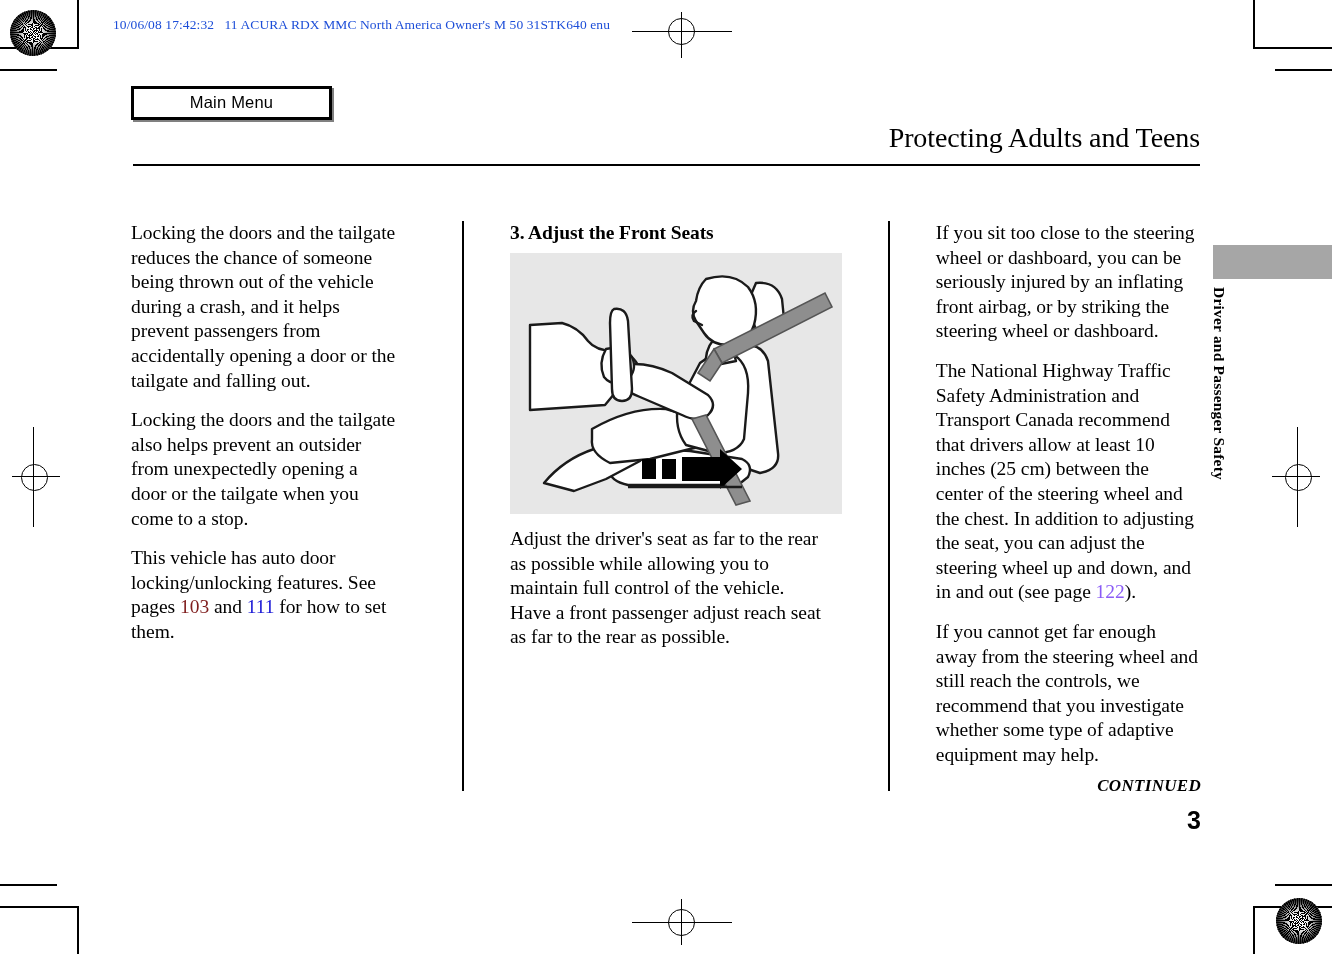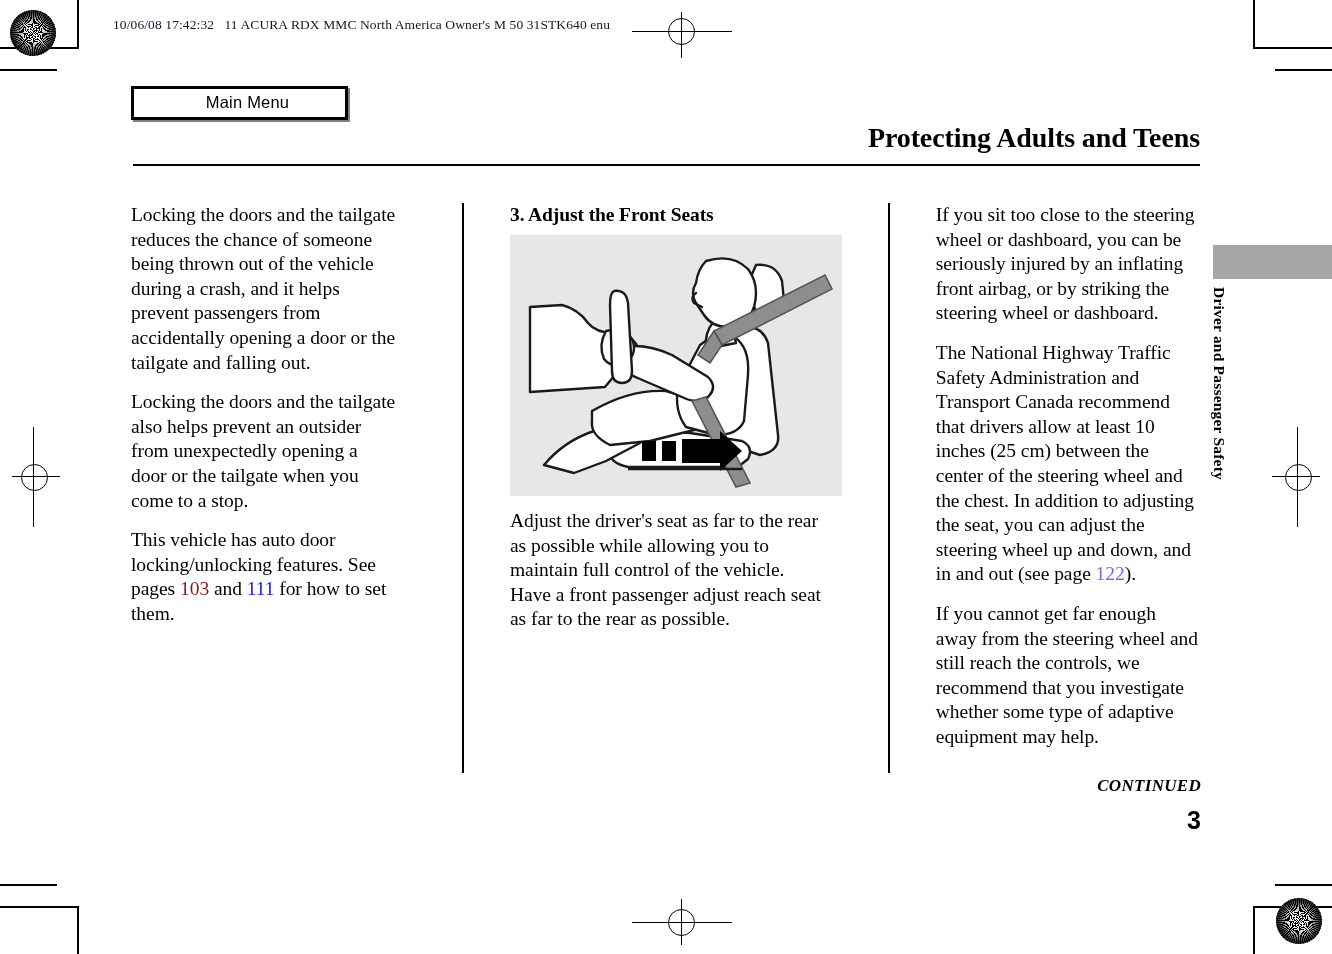--- a/index.html
+++ b/index.html
@@ -36,64 +36,64 @@
   }
 
   
   .doc-header {
     position: absolute;
     left: 113px;
     top: 17px;
     font-size: 13.5px;
     letter-spacing: 0.1px;
     white-space: pre;
-    color: #0f172a;
+    color: #1d4ed8;
   }
 
   
   .navbar { position: absolute; left: 131px; top: 86px; display: flex; gap: 15px; }
   .navbtn {
     border: 3px solid #000000;
     background: #ffffff;
     font-family: "Liberation Sans", sans-serif;
     font-size: 16.5px;
     color: #000;
-    padding: 4px 0 5px 16px;
+    padding: 4px 0 5px 0;
     text-align: center;
     box-shadow: 2px 2px 0 #808080;
     cursor: pointer;
     letter-spacing: 0.2px;
   }
   .navbtn.main { width: 195px; }
   .navbtn.toc  { width: 195px; }
 
   
   .page-title {
     position: absolute;
     right: 132px;
     top: 122px;
     font-size: 28px;
-    font-weight: bold;
+    font-weight: normal;
     letter-spacing: -0.1px;
     white-space: nowrap;
   }
   .title-rule {
     position: absolute;
     left: 133px;
     right: 132px;
     top: 164px;
     height: 2px;
     background: #000;
   }
 
   
   .columns {
     position: absolute;
     left: 131px;
-    top: 203px;
+    top: 221px;
     width: 1070px;
     height: 570px;
     display: flex;
     gap: 22px;
   }
   .col {
     width: 312px;
     position: relative;
   }
   .col-gap { width: 26px; }

